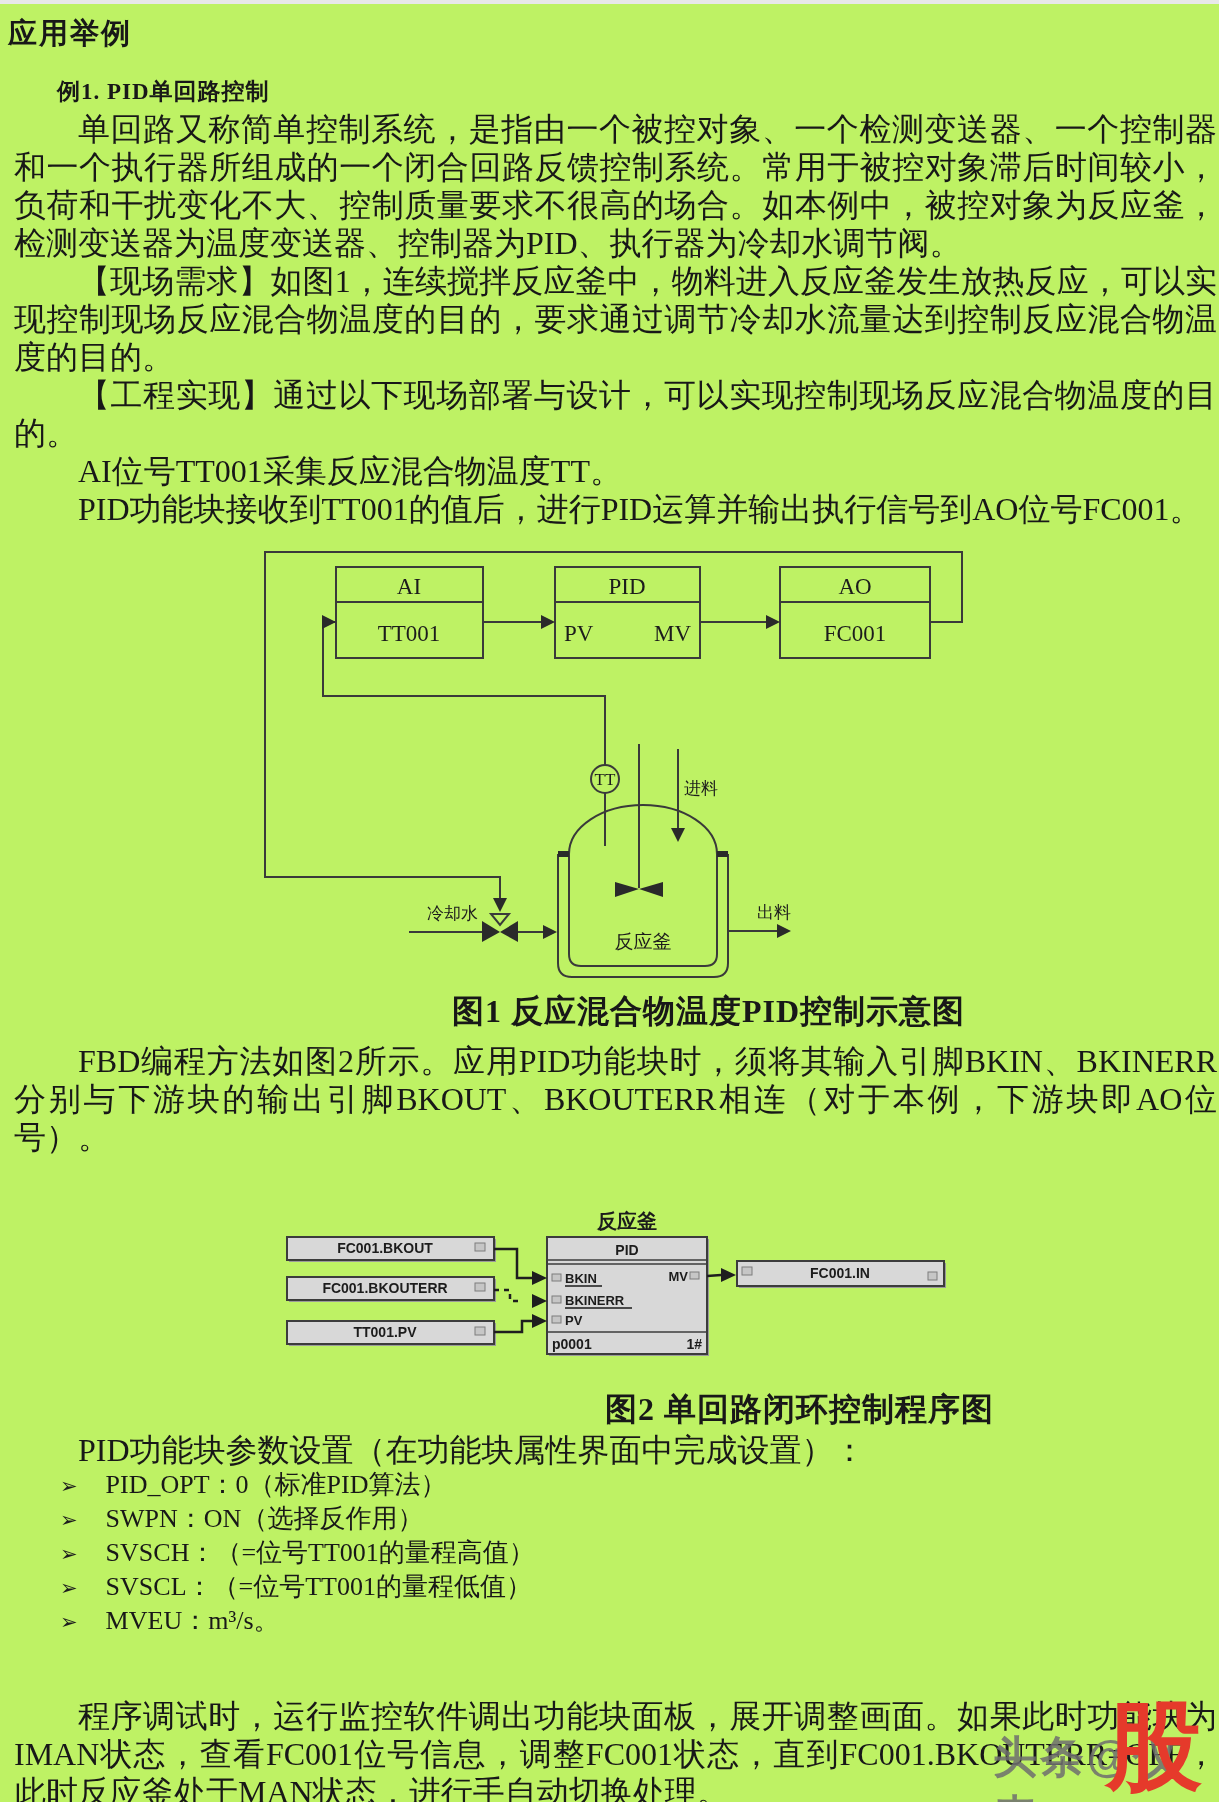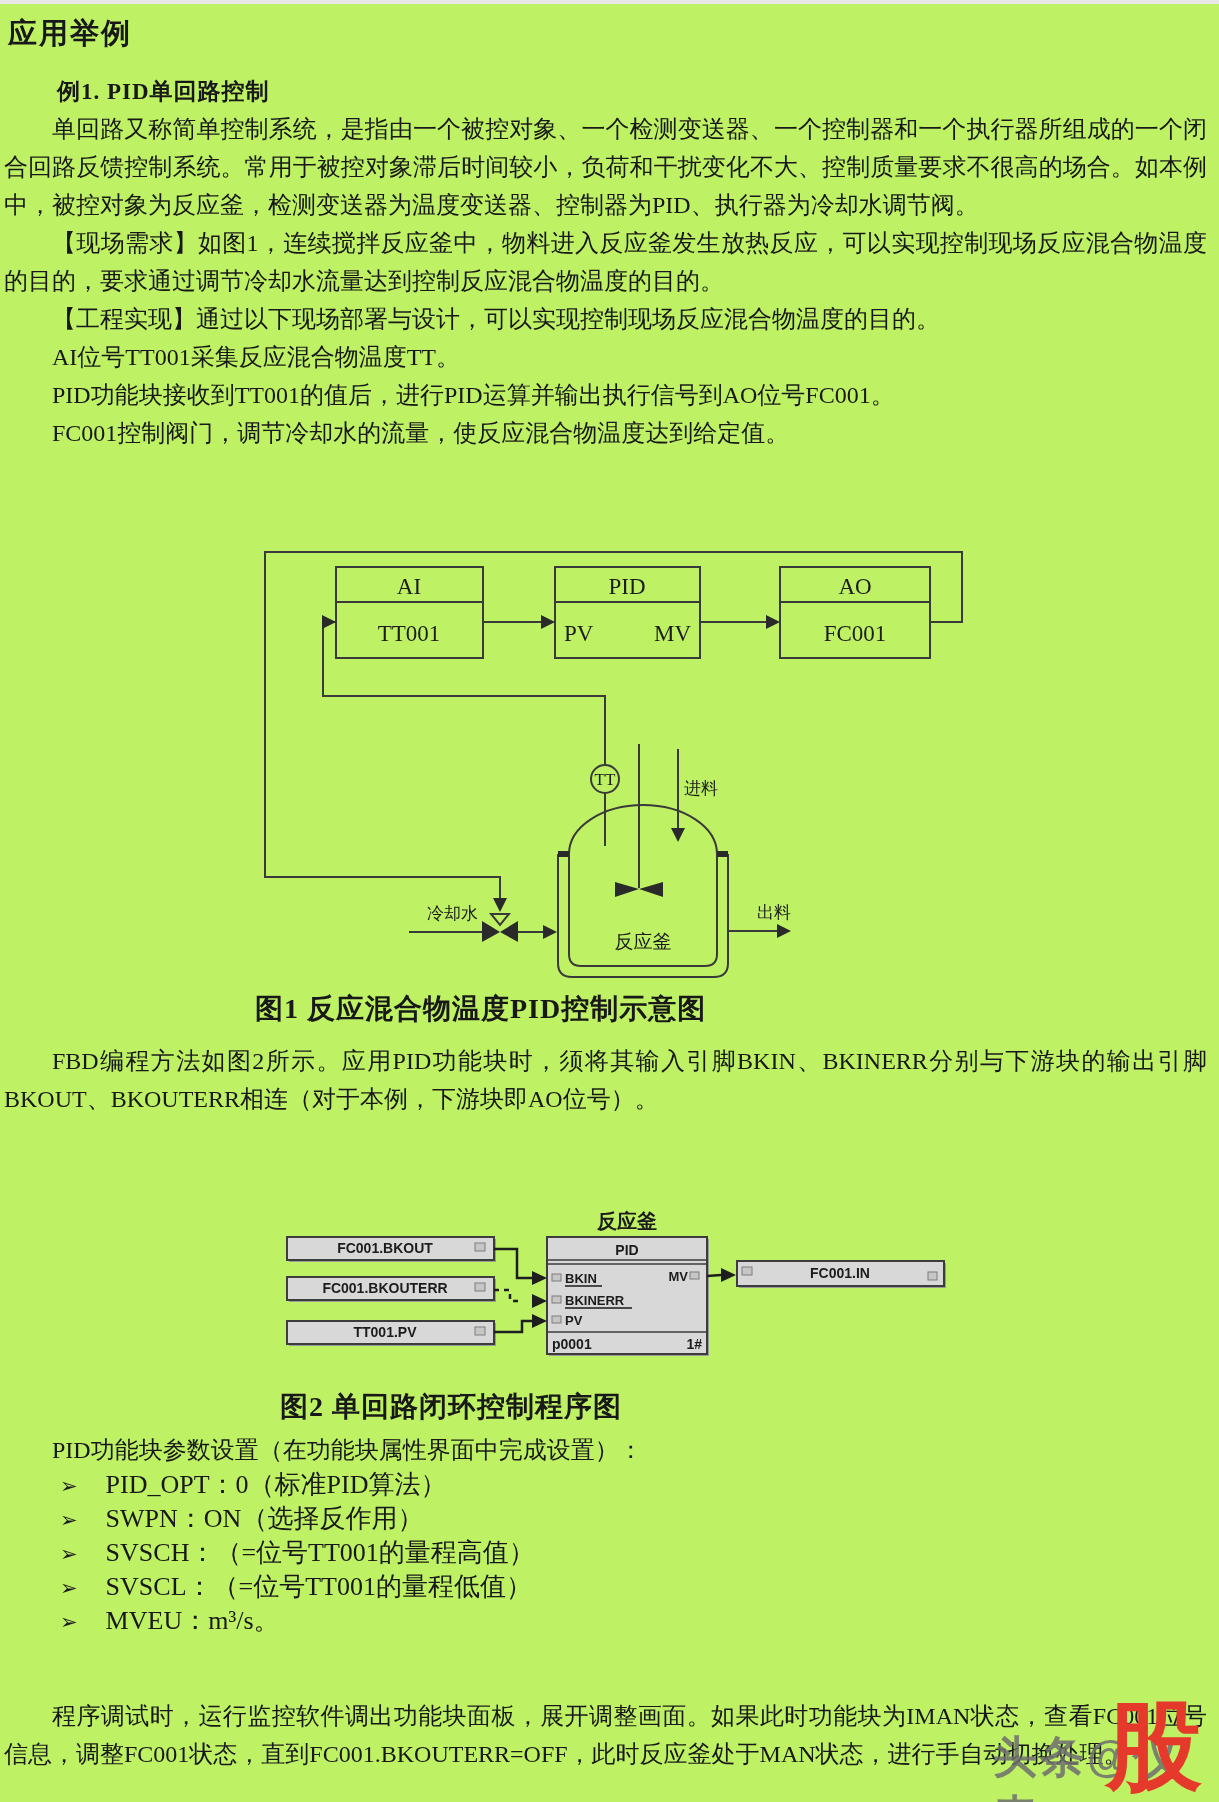--- a/index.html
+++ b/index.html
@@ -4,28 +4,28 @@
 <style>
   html,body{margin:0;padding:0;background:#e8e8e8;}
   #page{
     position:relative;width:1219px;height:1802px;margin:4px auto;
     background:#bef264;color:#181818;overflow:hidden;
     font-family:"Liberation Serif","DejaVu Serif",serif;
   }
   .abs{position:absolute;}
   .doc-title{left:8px;top:10px;font-size:29px;font-weight:bold;letter-spacing:2px;}
   .ex-head{left:57px;top:72px;font-size:23px;font-weight:bold;letter-spacing:1px;}
-  .tblock{left:4px;width:1203px;font-size:24px;line-height:38px;text-align:justify;}
+  .tblock{left:14px;width:1203px;font-size:32px;line-height:38px;text-align:justify;}
   .tblock p{margin:0;text-indent:2em;}
   #textA{top:106px;}
   #textB{top:1028px;}
   #textB p.gap{margin-top:10px;}
   #textC{top:1427px;}
   #textD{top:1693px;}
-  .caption{font-size:28px;font-weight:bold;text-align:left;letter-spacing:1px;}
+  .caption{font-size:32px;font-weight:bold;text-align:right;letter-spacing:1px;}
   #cap1{left:255px;width:710px;top:986px;}
   #cap2{left:280px;width:714px;top:1384px;}
   #fig1{left:255px;top:540px;}
   #fig2{left:280px;top:1206px;}
   .params{left:8px;top:1464px;width:1203px;list-style:none;margin:0;padding:0;}
   .params li{height:34px;line-height:34px;font-size:26px;padding-left:52px;}
   .params .mk{font-family:"DejaVu Sans",sans-serif;font-size:21px;margin-right:28px;color:#1d1d1d;}
   .wm-gray{
     left:993px;top:1724px;font-size:44px;letter-spacing:3px;color:#6f6f6f;opacity:.85;
     font-family:"Liberation Sans",sans-serif;font-weight:bold;z-index:4;
@@ -48,21 +48,20 @@
 
   <div class="abs doc-title">应用举例</div>
   <div class="abs ex-head">例1. PID单回路控制</div>
 
   <div class="abs tblock" id="textA">
     <p>单回路又称简单控制系统，是指由一个被控对象、一个检测变送器、一个控制器和一个执行器所组成的一个闭合回路反馈控制系统。常用于被控对象滞后时间较小，负荷和干扰变化不大、控制质量要求不很高的场合。如本例中，被控对象为反应釜，检测变送器为温度变送器、控制器为PID、执行器为冷却水调节阀。</p>
     <p>【现场需求】如图1，连续搅拌反应釜中，物料进入反应釜发生放热反应，可以实现控制现场反应混合物温度的目的，要求通过调节冷却水流量达到控制反应混合物温度的目的。</p>
     <p>【工程实现】通过以下现场部署与设计，可以实现控制现场反应混合物温度的目的。</p>
     <p>AI位号TT001采集反应混合物温度TT。</p>
     <p>PID功能块接收到TT001的值后，进行PID运算并输出执行信号到AO位号FC001。</p>
-    <p>FC001控制阀门，调节冷却水的流量，使反应混合物温度达到给定值。</p>
   </div>
 
   <svg id="fig1" class="abs" width="720" height="445" viewBox="0 0 720 445">
     <g stroke="#3a3a3a" stroke-width="2" fill="none">
 
       <polyline points="675,78 707,78 707,8 10,8 10,333 245,333 245,356"></polyline>
 
       <polyline points="80,78 68,78 68,152 350,152 350,221"></polyline>
 
       <rect x="81" y="23" width="147" height="91"></rect>

